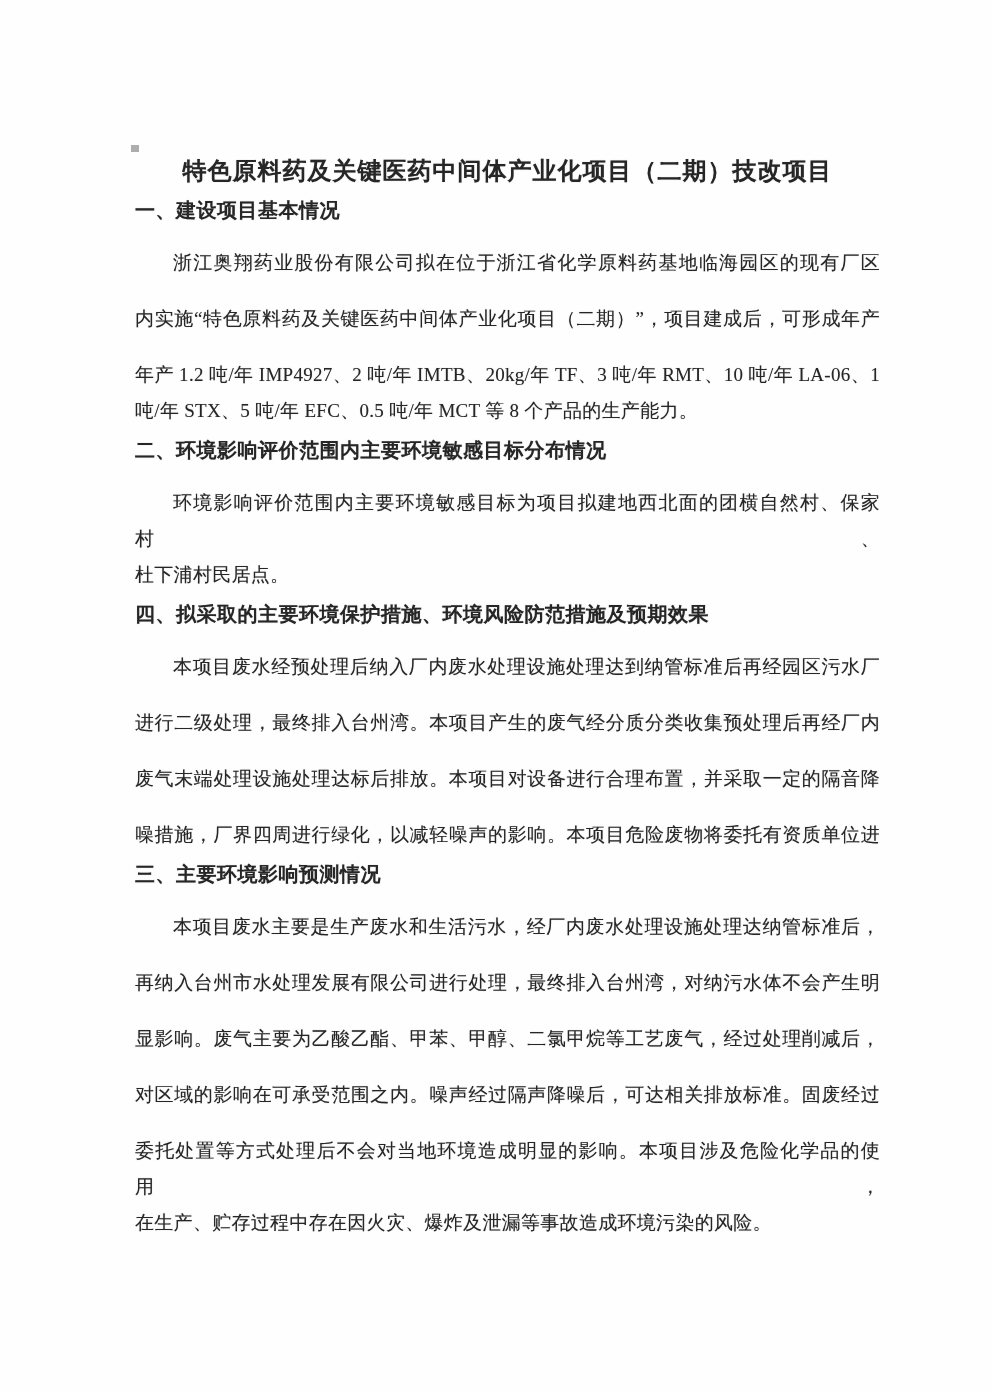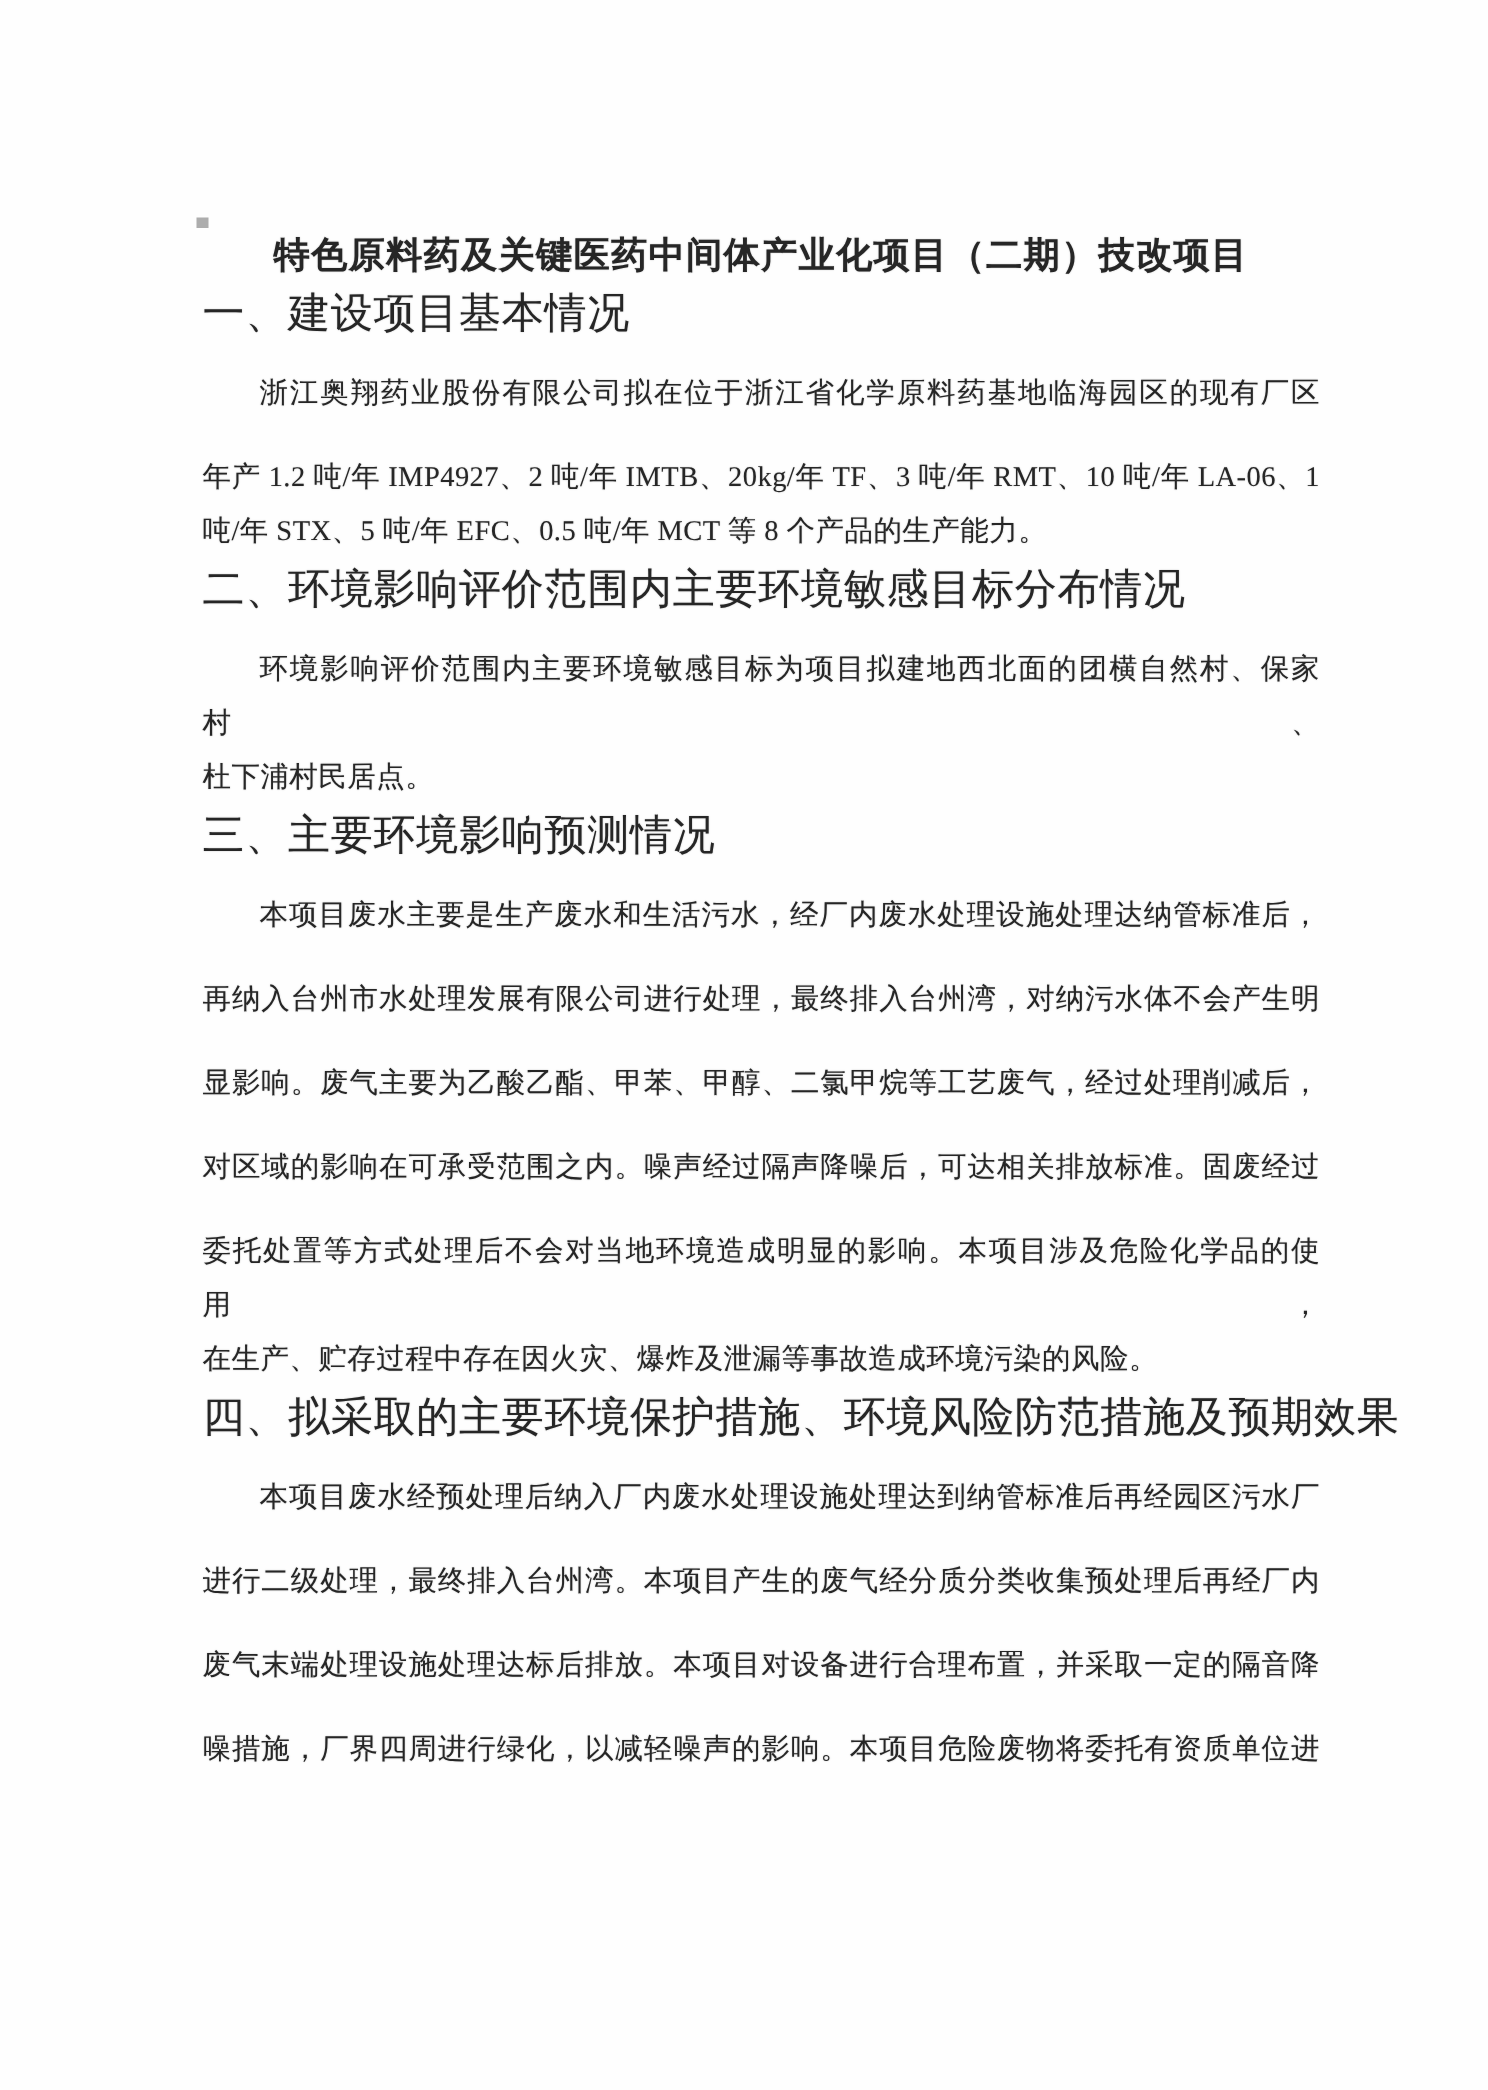--- a/index.html
+++ b/index.html
@@ -23,22 +23,22 @@
   .title-line {
     font-size: 24px;
     font-weight: bold;
     line-height: 36px;
     text-align: center;
     letter-spacing: 1px;
     white-space: nowrap;
   }
   .sec-heading {
     margin-top: 6px;
-    font-size: 28px;
-    font-weight: normal;
+    font-size: 20px;
+    font-weight: bold;
     line-height: 30px;
     letter-spacing: 0.5px;
     white-space: nowrap;
   }
   .para {
     margin-top: 4px;
   }
   .line {
     font-size: 19px;
     line-height: 36px;
@@ -71,49 +71,50 @@
   <div class="scan-speck"></div>
 
   <div>
     <div class="title-line">特色原料药及关键医药中间体产业化项目（二期）技改项目</div>
   </div>
 
   <div>
     <div class="sec-heading">一、建设项目基本情况</div>
     <div class="para">
       <div class="line first fill">浙江奥翔药业股份有限公司拟在位于浙江省化学原料药基地临海园区的现有厂区</div>
+      <div class="line fill">内实施“特色原料药及关键医药中间体产业化项目（二期）”，项目建成后，可形成年产</div>
       <div class="line fill">年产 1.2 吨/年 IMP4927、2 吨/年 IMTB、20kg/年 TF、3 吨/年 RMT、10 吨/年 LA-06、1</div>
       <div class="line">吨/年 STX、5 吨/年 EFC、0.5 吨/年 MCT 等 8 个产品的生产能力。</div>
     </div>
   </div>
 
   <div>
     <div class="sec-heading">二、环境影响评价范围内主要环境敏感目标分布情况</div>
     <div class="para">
       <div class="line first fill">环境影响评价范围内主要环境敏感目标为项目拟建地西北面的团横自然村、保家村、</div>
       <div class="line">杜下浦村民居点。</div>
+    </div>
+  </div>
+
+  <div>
+    <div class="sec-heading">四、拟采取的主要环境保护措施、环境风险防范措施及预期效果</div>
+    <div class="para">
+      <div class="line first fill">本项目废水经预处理后纳入厂内废水处理设施处理达到纳管标准后再经园区污水厂</div>
+      <div class="line fill">进行二级处理，最终排入台州湾。本项目产生的废气经分质分类收集预处理后再经厂内</div>
+      <div class="line fill">废气末端处理设施处理达标后排放。本项目对设备进行合理布置，并采取一定的隔音降</div>
+      <div class="line fill">噪措施，厂界四周进行绿化，以减轻噪声的影响。本项目危险废物将委托有资质单位进</div>
+
     </div>
   </div>
 
   <div>
     <div class="sec-heading">三、主要环境影响预测情况</div>
     <div class="para">
       <div class="line first fill">本项目废水主要是生产废水和生活污水，经厂内废水处理设施处理达纳管标准后，</div>
       <div class="line fill">再纳入台州市水处理发展有限公司进行处理，最终排入台州湾，对纳污水体不会产生明</div>
       <div class="line fill">显影响。废气主要为乙酸乙酯、甲苯、甲醇、二氯甲烷等工艺废气，经过处理削减后，</div>
       <div class="line fill">对区域的影响在可承受范围之内。噪声经过隔声降噪后，可达相关排放标准。固废经过</div>
       <div class="line fill">委托处置等方式处理后不会对当地环境造成明显的影响。本项目涉及危险化学品的使用，</div>
       <div class="line">在生产、贮存过程中存在因火灾、爆炸及泄漏等事故造成环境污染的风险。</div>
     </div>
   </div>
 
-  <div>
-    <div class="sec-heading">四、拟采取的主要环境保护措施、环境风险防范措施及预期效果</div>
-    <div class="para">
-      <div class="line first fill">本项目废水经预处理后纳入厂内废水处理设施处理达到纳管标准后再经园区污水厂</div>
-      <div class="line fill">进行二级处理，最终排入台州湾。本项目产生的废气经分质分类收集预处理后再经厂内</div>
-      <div class="line fill">废气末端处理设施处理达标后排放。本项目对设备进行合理布置，并采取一定的隔音降</div>
-      <div class="line fill">噪措施，厂界四周进行绿化，以减轻噪声的影响。本项目危险废物将委托有资质单位进</div>
-
-    </div>
-  </div>
-
 </div>
 
 </body></html>

